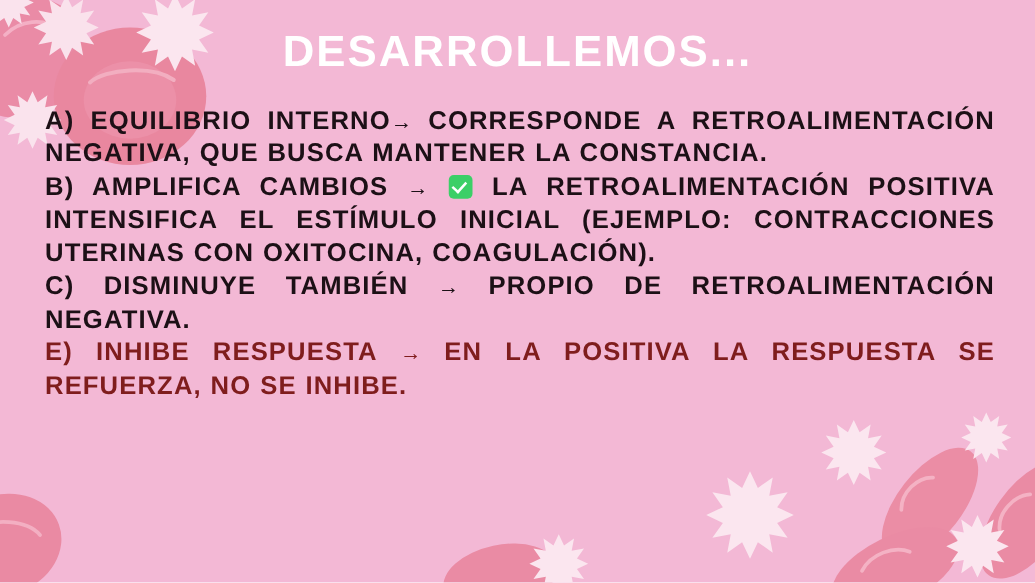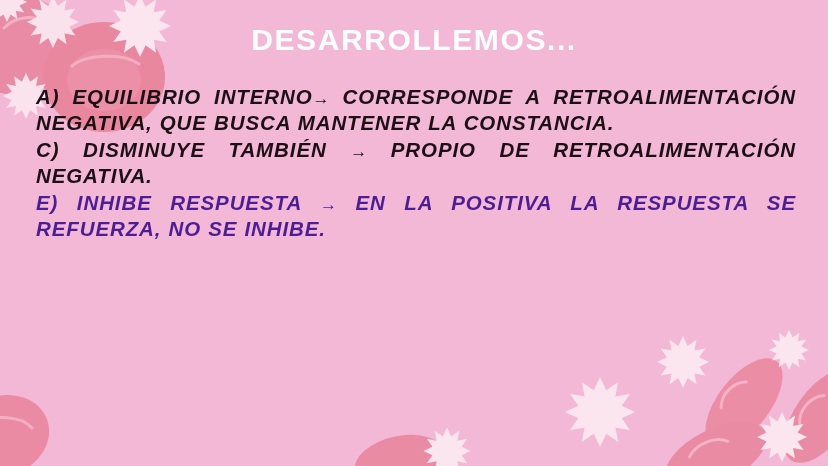--- a/index.html
+++ b/index.html
@@ -30,21 +30,21 @@
     position: absolute;
     top: 24px;
     left: 0;
     width: 828px;
     text-align: center;
     z-index: 5;
   }
   .title {
     display: inline-block;
     color: #ffffff;
-    font-size: 30px;
+    font-size: 35px;
     font-weight: bold;
     letter-spacing: 1.6px;
     line-height: 1.05;
     white-space: nowrap;
   }
 
   
   .body-wrap {
     position: absolute;
     top: 84px;
@@ -58,21 +58,20 @@
     font-weight: bold;
     letter-spacing: 0.9px;
     line-height: 1.29;
     text-align: justify;
     margin: 0;
     padding: 0;
     word-spacing: 0.5px;
   }
   .para.jtext {
     text-align-last: left;
-    font-style: italic;
   }
   .arrow {
     font-weight: normal;
     font-size: 17px;
     letter-spacing: 0;
   }
   .check-emoji {
     display: inline-block;
     vertical-align: -3px;
     width: 19px;
@@ -152,20 +151,21 @@
   </svg>
 
   <div class="title-wrap">
     <span class="title" style="color: rgb(255, 255, 255);">DESARROLLEMOS...</span>
   </div>
 
   <div class="body-wrap">
 
     <p class="para jtext" style="color: rgb(28, 16, 22);"><span>A)   EQUILIBRIO   INTERNO</span><span class="arrow">→</span> <span>CORRESPONDE A RETROALIMENTACIÓN NEGATIVA, QUE BUSCA MANTENER LA CONSTANCIA.</span></p>
 
+    <p class="para jtext" style="color: rgb(28, 16, 22);"><span>B) AMPLIFICA CAMBIOS</span> <span class="arrow">→</span> <span class="check-emoji" style="background: rgb(60, 207, 103);"></span> <span>LA RETROALIMENTACIÓN POSITIVA INTENSIFICA EL ESTÍMULO INICIAL (EJEMPLO: CONTRACCIONES UTERINAS CON OXITOCINA, COAGULACIÓN).</span></p>
 
     <p class="para jtext" style="color: rgb(28, 16, 22);"><span>C) DISMINUYE TAMBIÉN</span> <span class="arrow">→</span> <span>PROPIO DE RETROALIMENTACIÓN NEGATIVA.</span></p>
 
 
-    <p class="para jtext" style="color: #4c1d95;"><span>E) INHIBE RESPUESTA</span> <span class="arrow">→</span> <span>EN LA POSITIVA LA RESPUESTA SE REFUERZA, NO SE INHIBE.</span></p>
+    <p class="para jtext" style="color: #7f1d1d;"><span>E) INHIBE RESPUESTA</span> <span class="arrow">→</span> <span>EN LA POSITIVA LA RESPUESTA SE REFUERZA, NO SE INHIBE.</span></p>
 
   </div>
 </div>
 
 </body></html>

